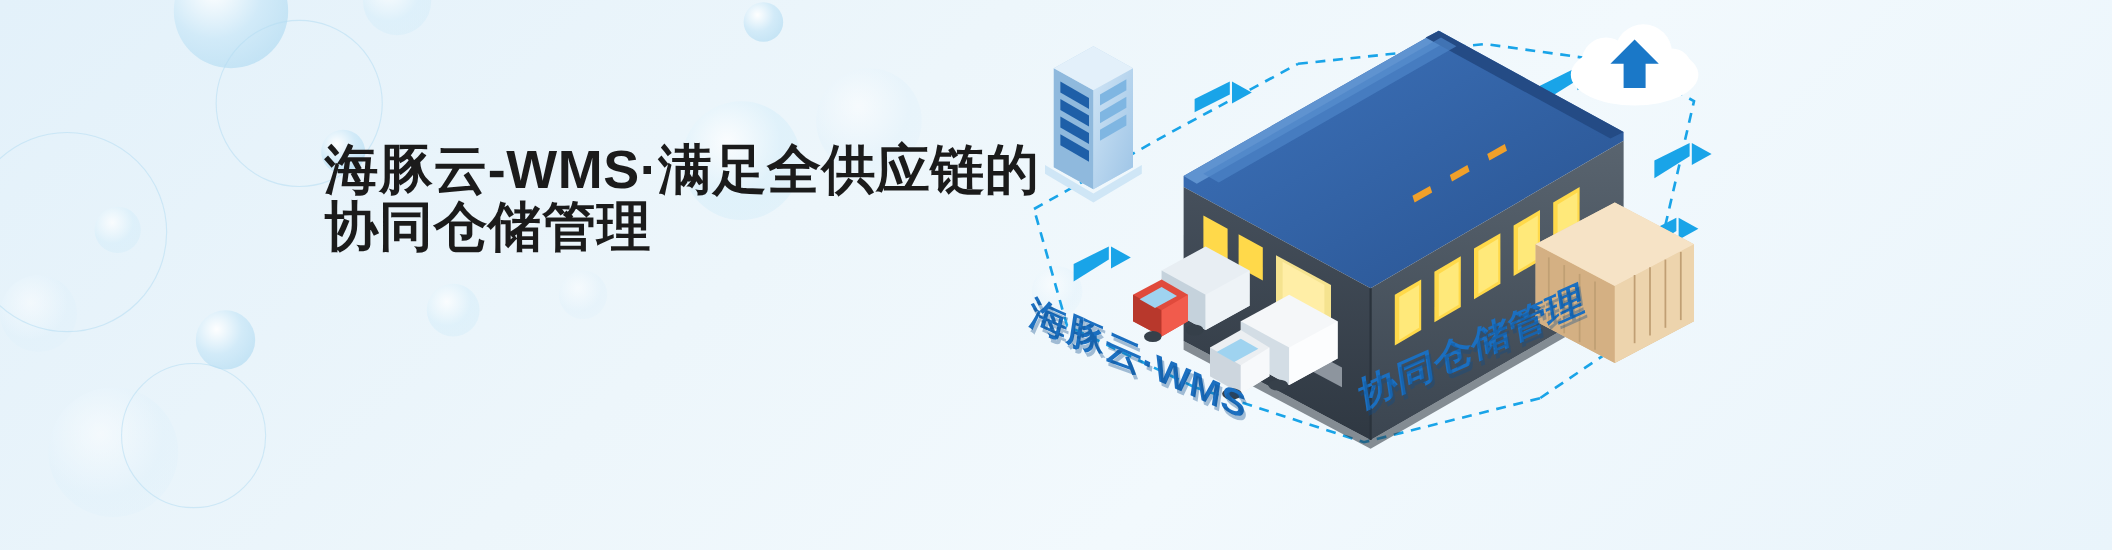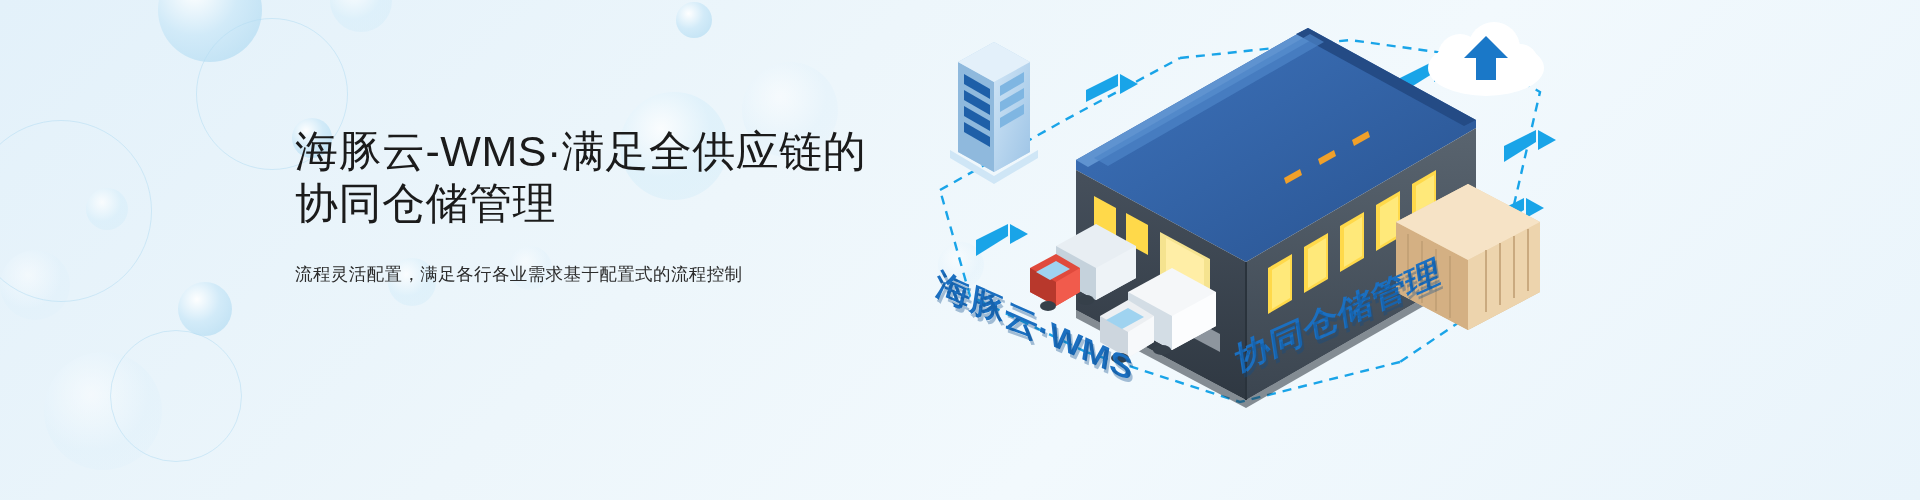--- a/index.html
+++ b/index.html
@@ -18,21 +18,21 @@
     position:absolute;border-radius:50%;
     background:radial-gradient(circle at 35% 32%,rgba(255,255,255,.95) 0%,rgba(206,233,248,.85) 45%,rgba(166,214,240,.55) 78%,rgba(166,214,240,.12) 100%);
   }
   .bub.soft{background:radial-gradient(circle at 38% 34%,rgba(255,255,255,.75) 0%,rgba(214,238,250,.55) 50%,rgba(180,222,244,.18) 100%);}
   .bub.faint{background:radial-gradient(circle at 40% 36%,rgba(255,255,255,.5) 0%,rgba(222,240,251,.35) 55%,rgba(200,230,248,.07) 100%);}
   .ring{position:absolute;border-radius:50%;border:1px solid rgba(180,220,243,.55);}
 
   
   .copy{position:absolute;left:295px;top:96px;width:620px;}
   .title{
-    font-size:43px;line-height:52px;color:#1b1b1b;font-weight:400;
+    font-size:49px;line-height:52px;color:#1b1b1b;font-weight:700;
     letter-spacing:.5px;white-space:nowrap;
   }
   .title .l2{display:block;}
   .subtitle{
     margin-top:32px;font-size:17.5px;color:#2c2c2c;line-height:26px;
     letter-spacing:.4px;white-space:nowrap;
   }
 
   
   .art{position:absolute;left:880px;top:0;width:740px;height:500px;}
@@ -60,21 +60,20 @@
     <div class="ring" style="left:196px;top:18px;width:150px;height:150px;"></div>
     <div class="ring" style="left:-30px;top:120px;width:180px;height:180px;"></div>
     <div class="ring" style="left:110px;top:330px;width:130px;height:130px;"></div>
   </div>
 
   <div class="copy">
     <h1 class="title">
       <span class="l1">海豚云-WMS·满足全供应链的</span>
       <span class="l2">协同仓储管理</span>
     </h1>
-    <p class="subtitle">流程灵活配置，满足各行各业需求基于配置式的流程控制</p>
   </div>
 
   <div class="art">
     <svg width="740" height="500" viewBox="0 0 740 500" xmlns="http://www.w3.org/2000/svg">
       <defs>
         <linearGradient id="roofG" x1="0" y1="0" x2="1" y2="1">
           <stop offset="0" stop-color="#3e74bd"></stop>
             <stop offset="1" stop-color="#28528f"></stop>
         </linearGradient>
         <linearGradient id="wallG" x1="0" y1="0" x2="0" y2="1">

